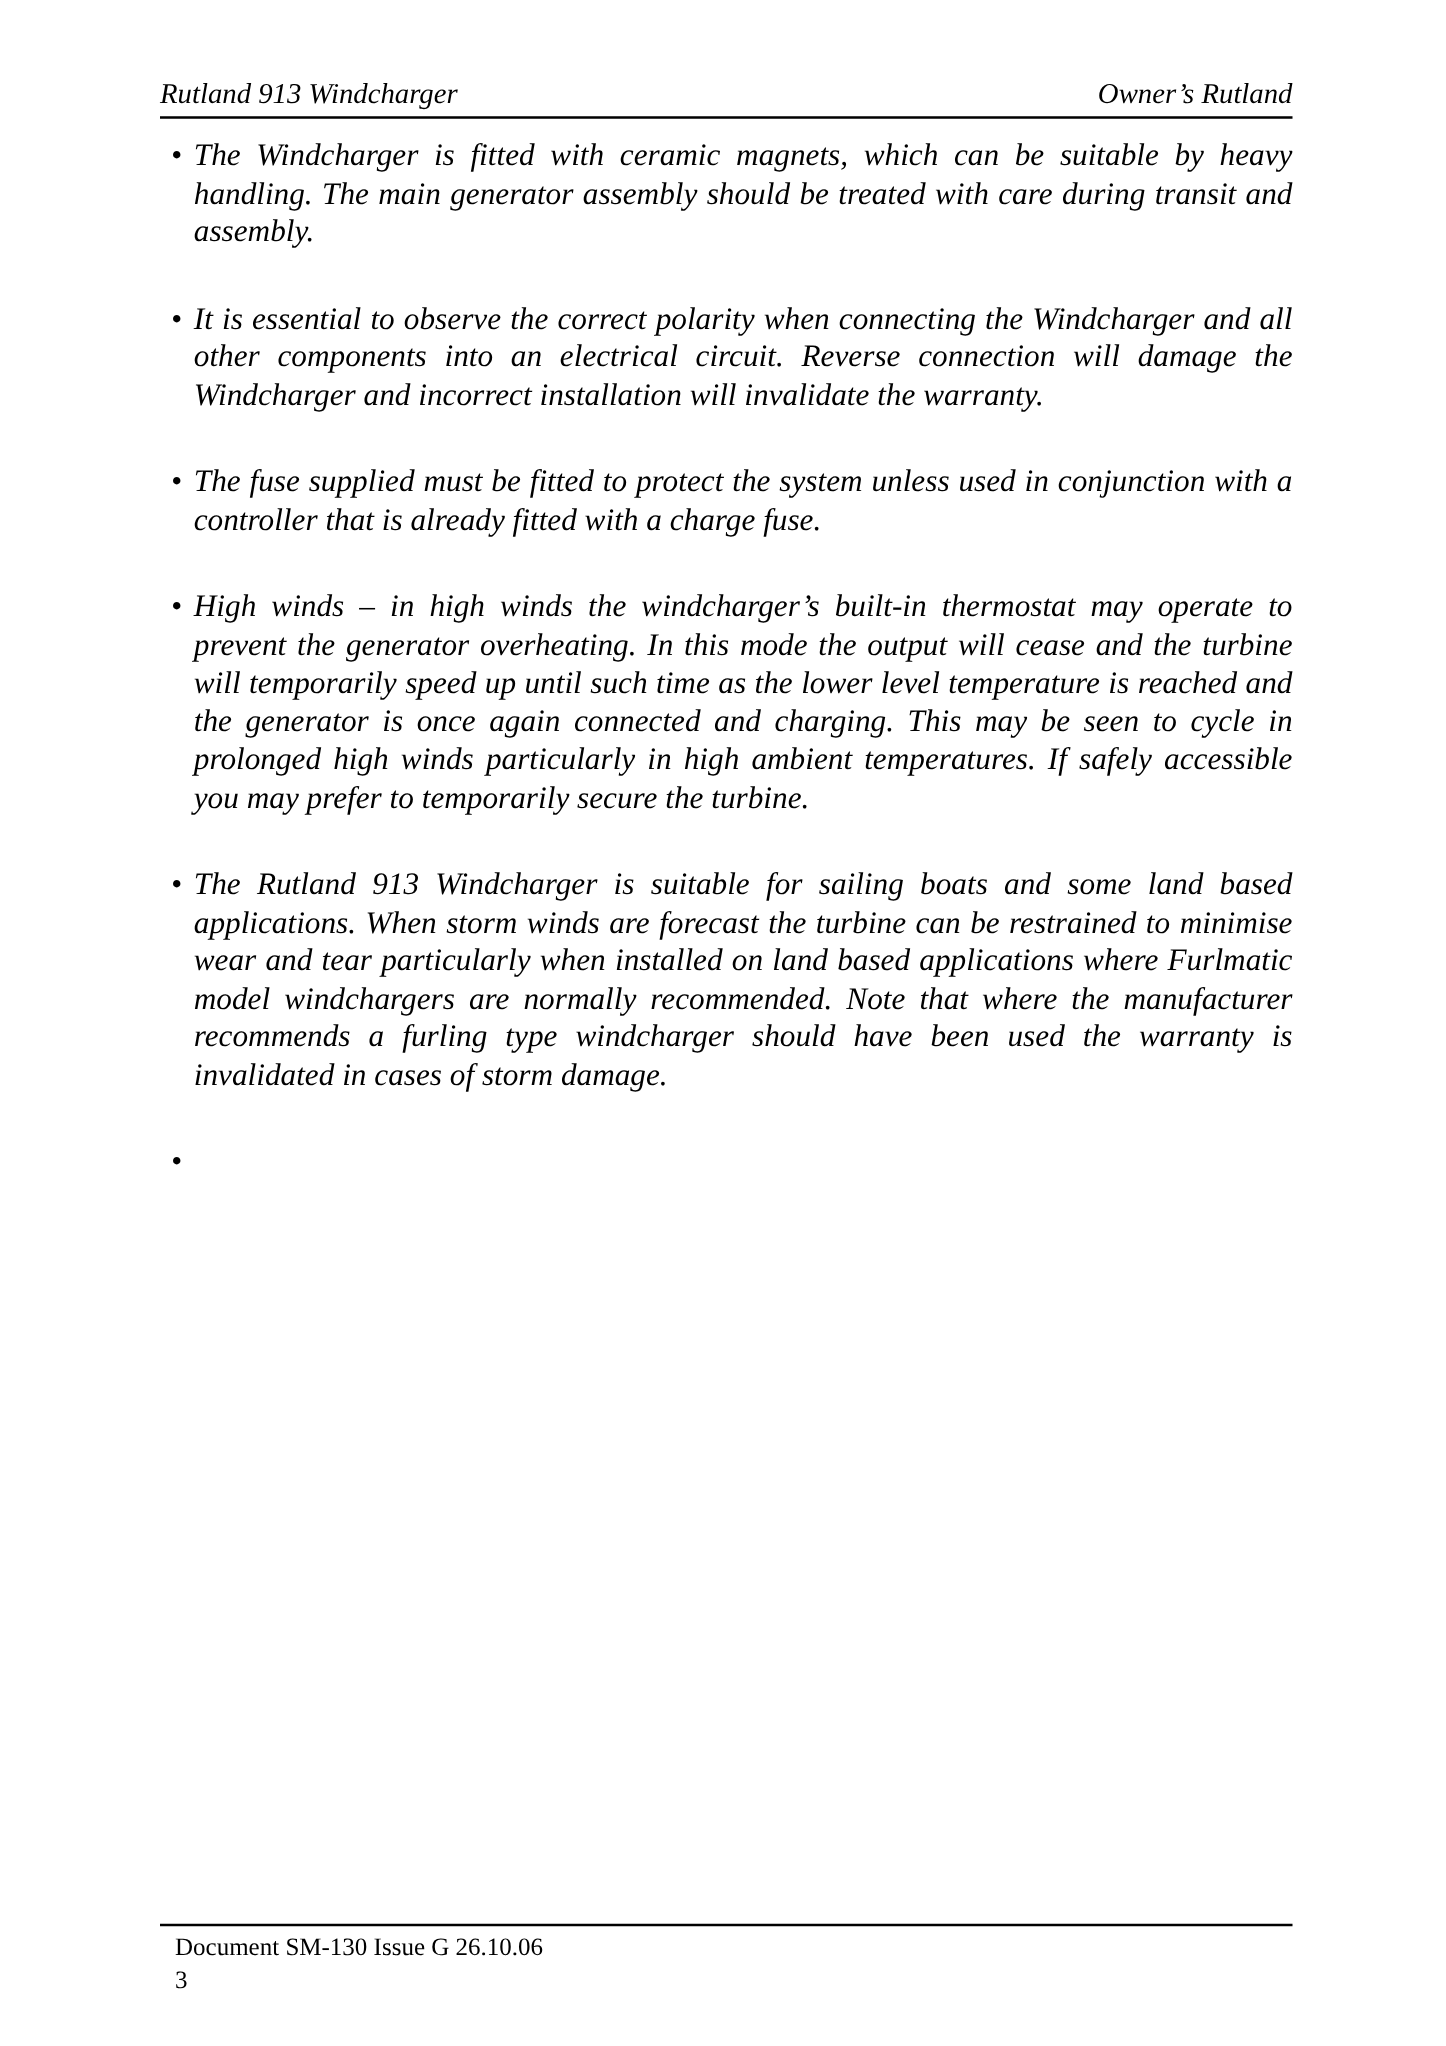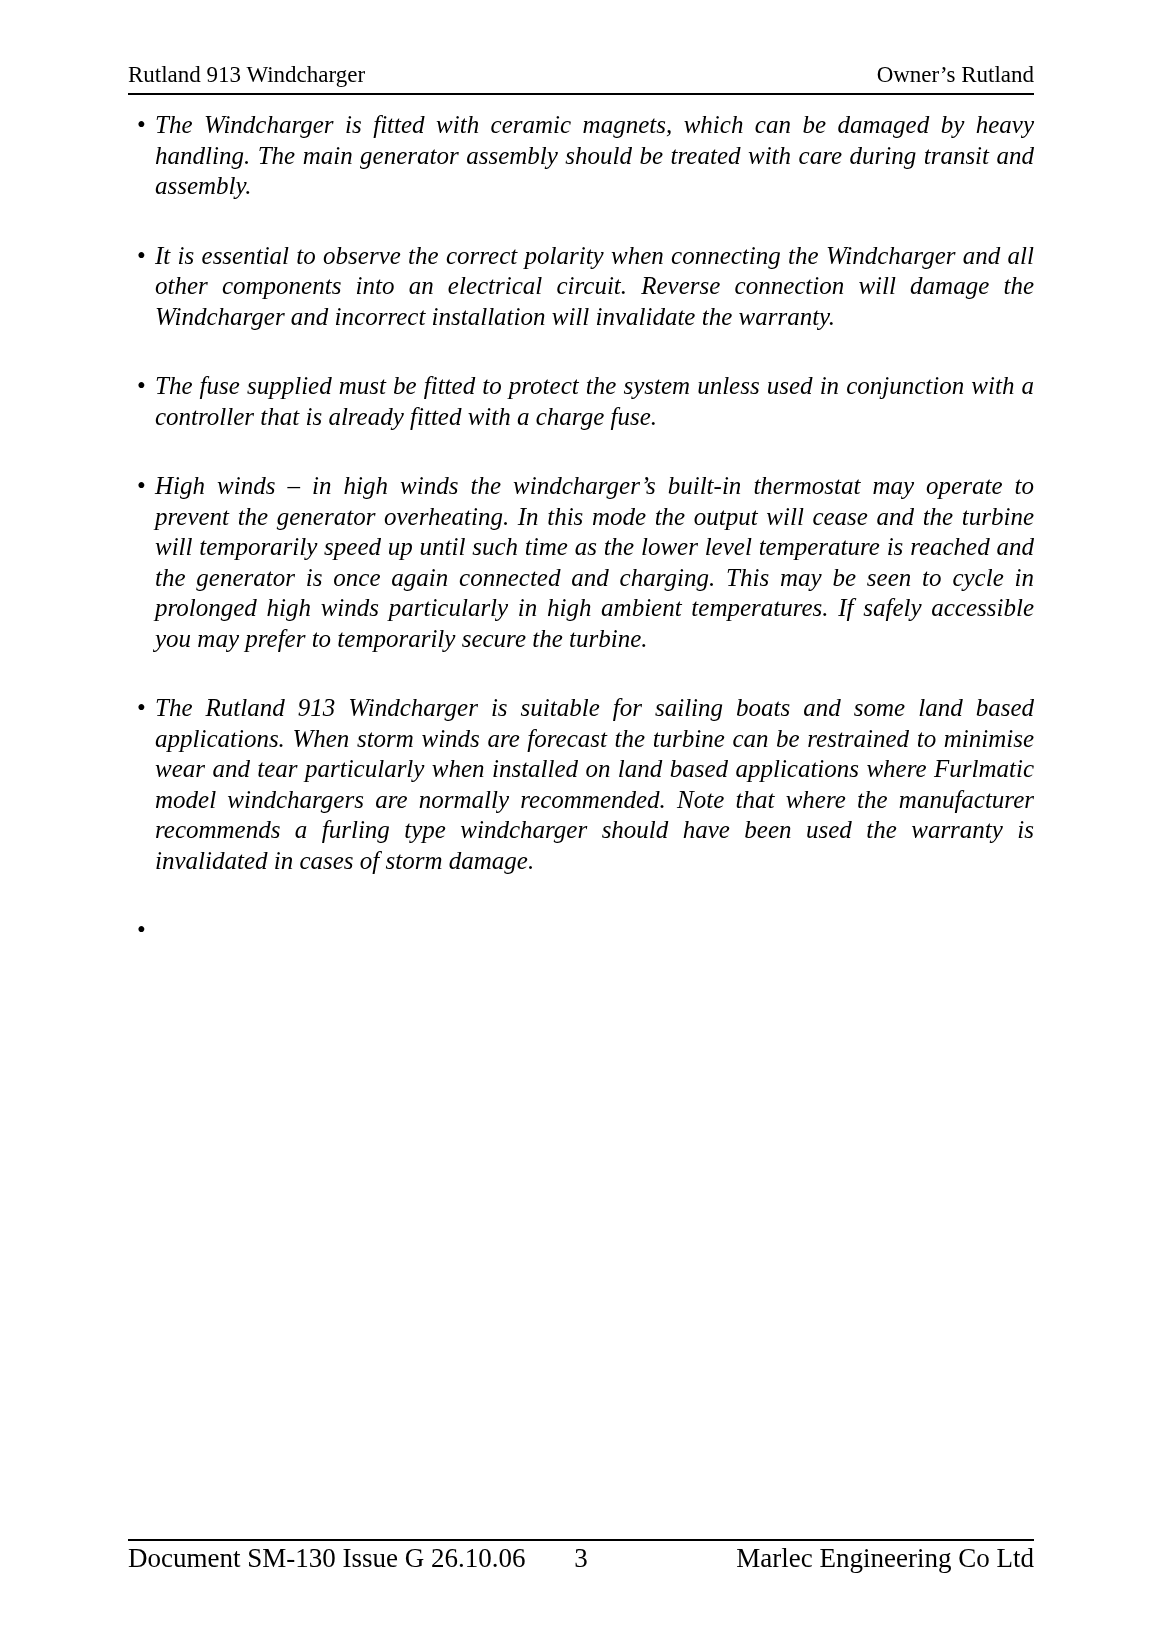--- a/index.html
+++ b/index.html
@@ -17,20 +17,21 @@
     position: absolute;
     left: 128px;
     right: 123px;
     top: 62px;
     display: flex;
     justify-content: space-between;
     align-items: flex-end;
     font-size: 23px;
     line-height: 26px;
     padding-bottom: 5px;
+    font-style: italic;
   }
   .header-rule {
     position: absolute;
     left: 128px;
     right: 123px;
     top: 93px;
     border-top: 2px solid #000000;
   }
   .content {
     position: absolute;
@@ -61,49 +62,50 @@
   }
   .footer-rule {
     position: absolute;
     left: 128px;
     right: 123px;
     top: 1539px;
     border-top: 2px solid #000000;
   }
   .page-footer {
     position: absolute;
-    left: 128px;
+    left: 140px;
     right: 123px;
     top: 1545px;
     display: flex;
     justify-content: space-between;
     align-items: flex-start;
-    font-size: 27px;
+    font-size: 20px;
     line-height: 26px;
+    flex-direction: column;
   }
   .footer-left  { flex: 1; text-align: left; }
   .footer-center{ flex: 0 0 auto; text-align: center; }
   .footer-right { flex: 1; text-align: right; }
 </style>
 </head>
 <body>
 
 <div class="page">
 
   <div class="page-header">
     <span class="header-left">Rutland 913 Windcharger</span>
     <span class="header-right">Owner’s Rutland</span>
   </div>
   <div class="header-rule"></div>
 
   <div class="content">
     <ul class="bullet-list">
       <li class="bullet-item">
         <span class="marker">•</span>
-        <span>The Windcharger is fitted with ceramic magnets, which can be damaged by heavy handling.  The main generator assembly should be treated with care during transit and assembly.</span>
+        <span>The Windcharger is fitted with ceramic magnets, which can be suitable by heavy handling.  The main generator assembly should be treated with care during transit and assembly.</span>
       </li>
       <li class="bullet-item">
         <span class="marker">•</span>
         <span>It is essential to observe the correct polarity when connecting the Windcharger and all other components into an electrical circuit.  Reverse connection will damage the Windcharger and incorrect installation will invalidate the warranty.</span>
       </li>
       <li class="bullet-item">
         <span class="marker">•</span>
         <span>The fuse supplied must be fitted to protect the system unless used in conjunction with a controller that is already fitted with a charge fuse.</span>
       </li>
       <li class="bullet-item">
@@ -117,16 +119,15 @@
       <li class="bullet-item">
         <span class="marker">•</span>
       </li>
     </ul>
   </div>
 
   <div class="footer-rule"></div>
   <div class="page-footer">
     <span class="footer-left">Document SM-130 Issue G 26.10.06</span>
     <span class="footer-center">3</span>
-    <span class="footer-right">Marlec Engineering Co Ltd</span>
   </div>
 
 </div>
 
 </body></html>

